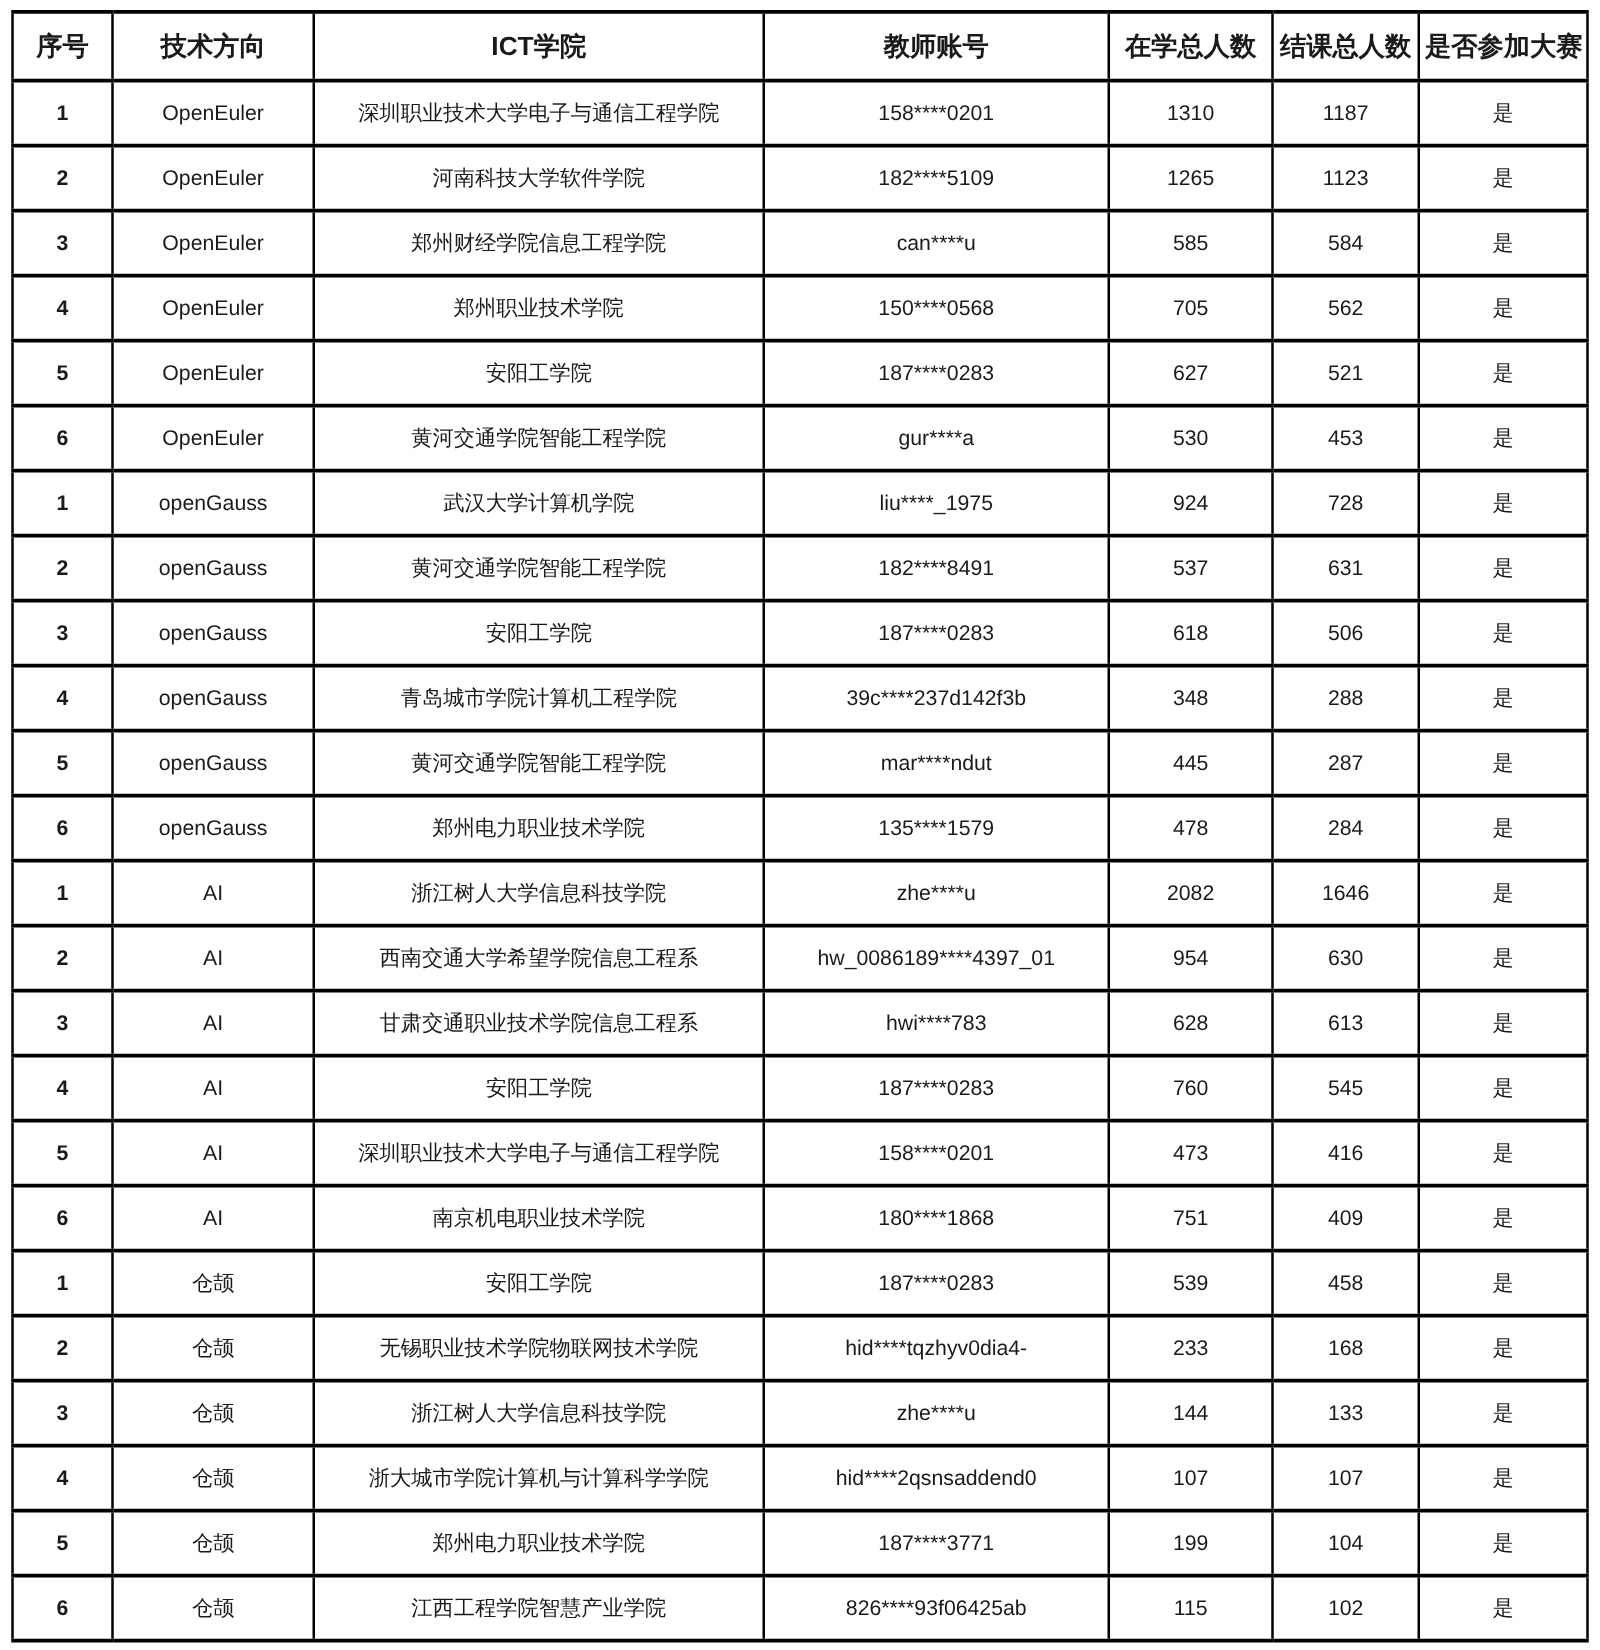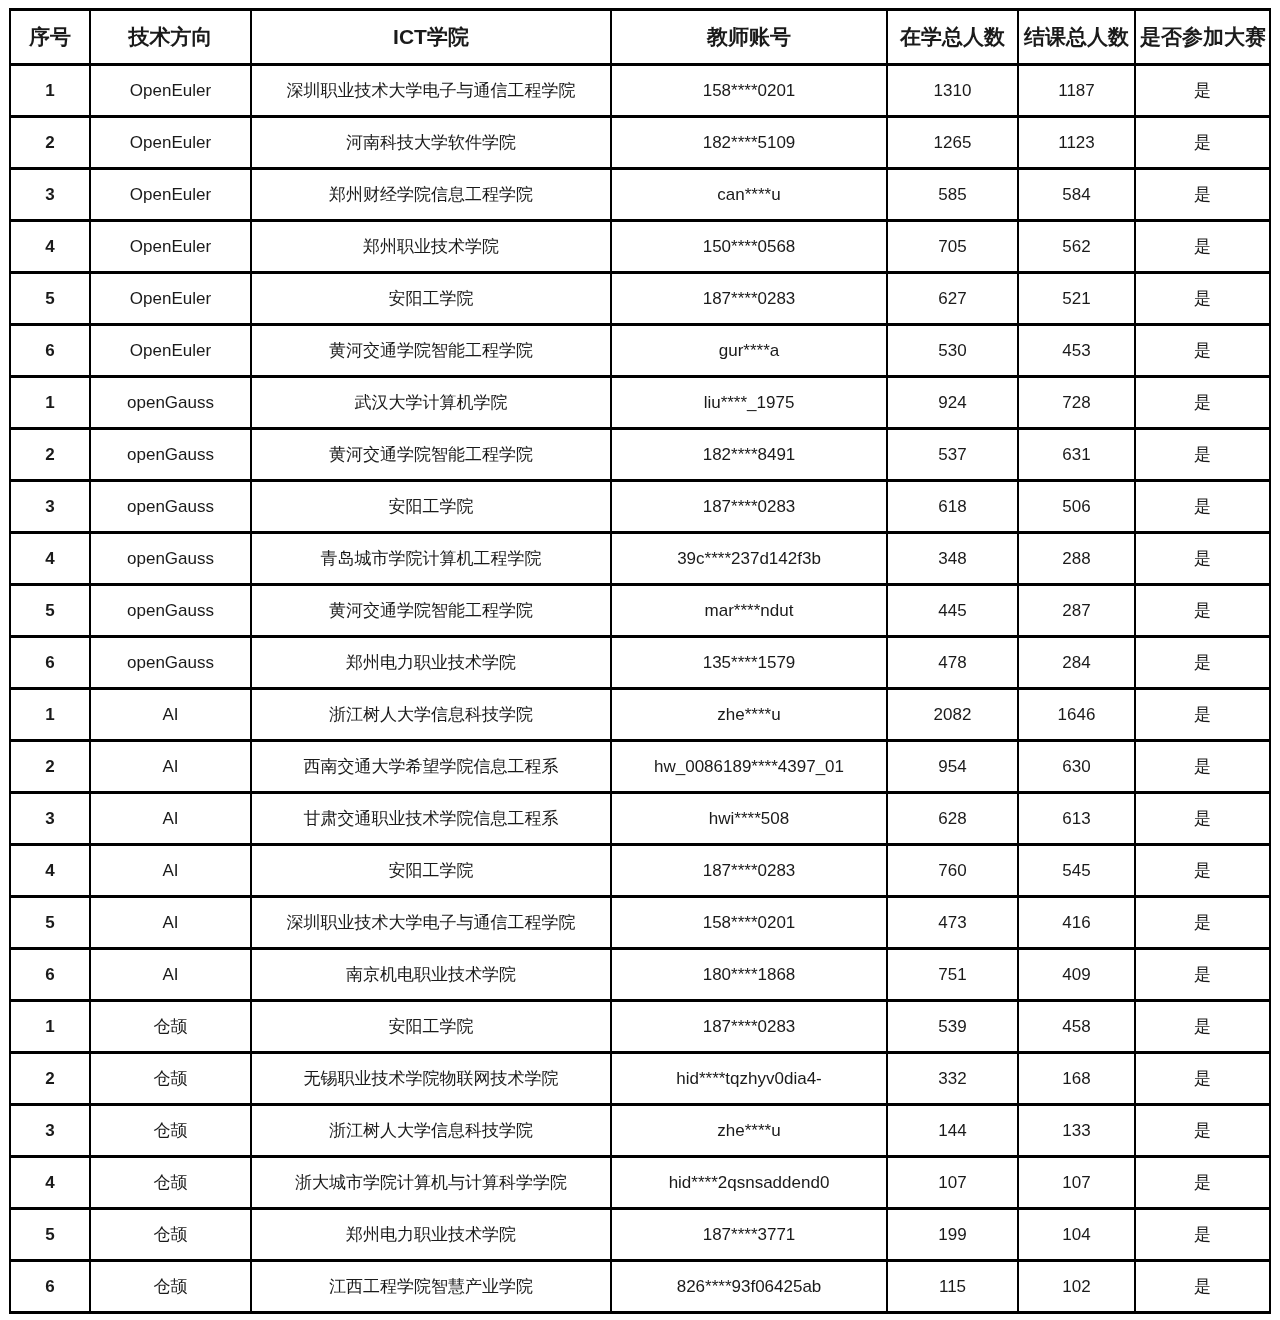--- a/index.html
+++ b/index.html
@@ -199,21 +199,21 @@
           <td>西南交通大学希望学院信息工程系</td>
           <td>hw_0086189****4397_01</td>
           <td>954</td>
           <td>630</td>
           <td>是</td>
         </tr>
         <tr>
           <td class="seq">3</td>
           <td>AI</td>
           <td>甘肃交通职业技术学院信息工程系</td>
-          <td>hwi****508</td>
+          <td>hwi****783</td>
           <td>628</td>
           <td>613</td>
           <td>是</td>
         </tr>
         <tr>
           <td class="seq">4</td>
           <td>AI</td>
           <td>安阳工学院</td>
           <td>187****0283</td>
           <td>760</td>
@@ -245,21 +245,21 @@
           <td>187****0283</td>
           <td>539</td>
           <td>458</td>
           <td>是</td>
         </tr>
         <tr>
           <td class="seq">2</td>
           <td>仓颉</td>
           <td>无锡职业技术学院物联网技术学院</td>
           <td>hid****tqzhyv0dia4-</td>
-          <td>332</td>
+          <td>233</td>
           <td>168</td>
           <td>是</td>
         </tr>
         <tr>
           <td class="seq">3</td>
           <td>仓颉</td>
           <td>浙江树人大学信息科技学院</td>
           <td>zhe****u</td>
           <td>144</td>
           <td>133</td>

